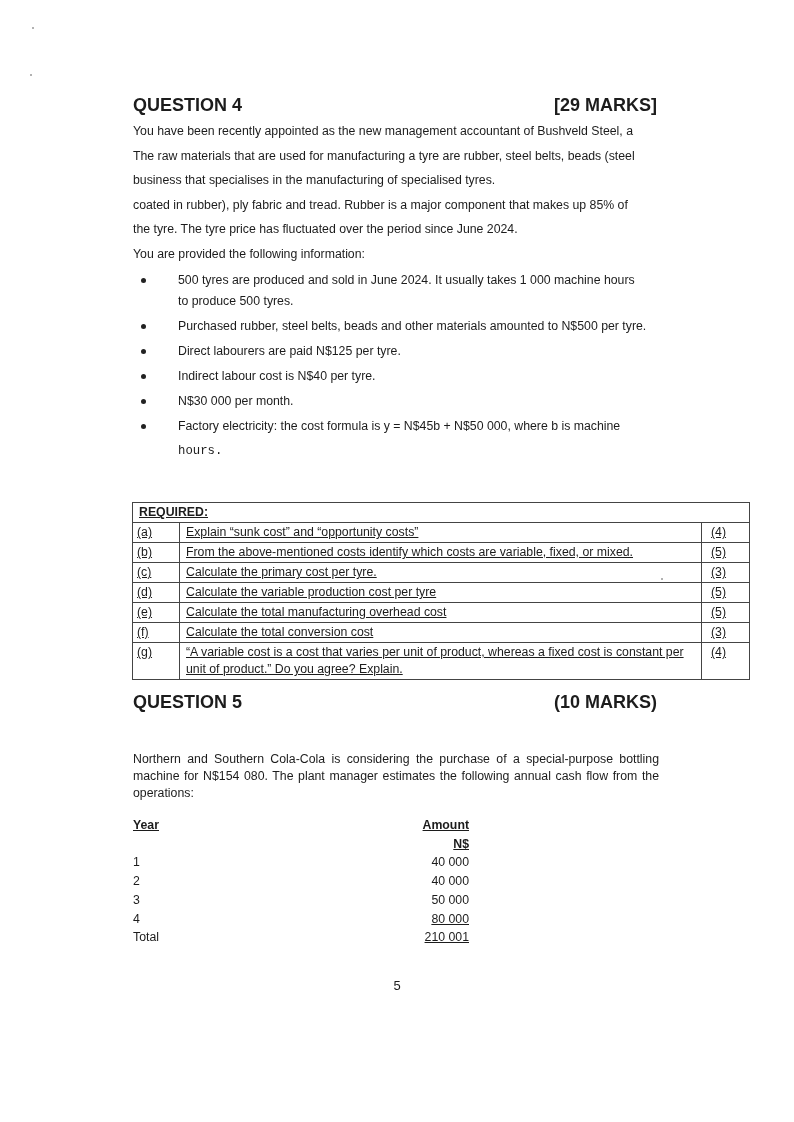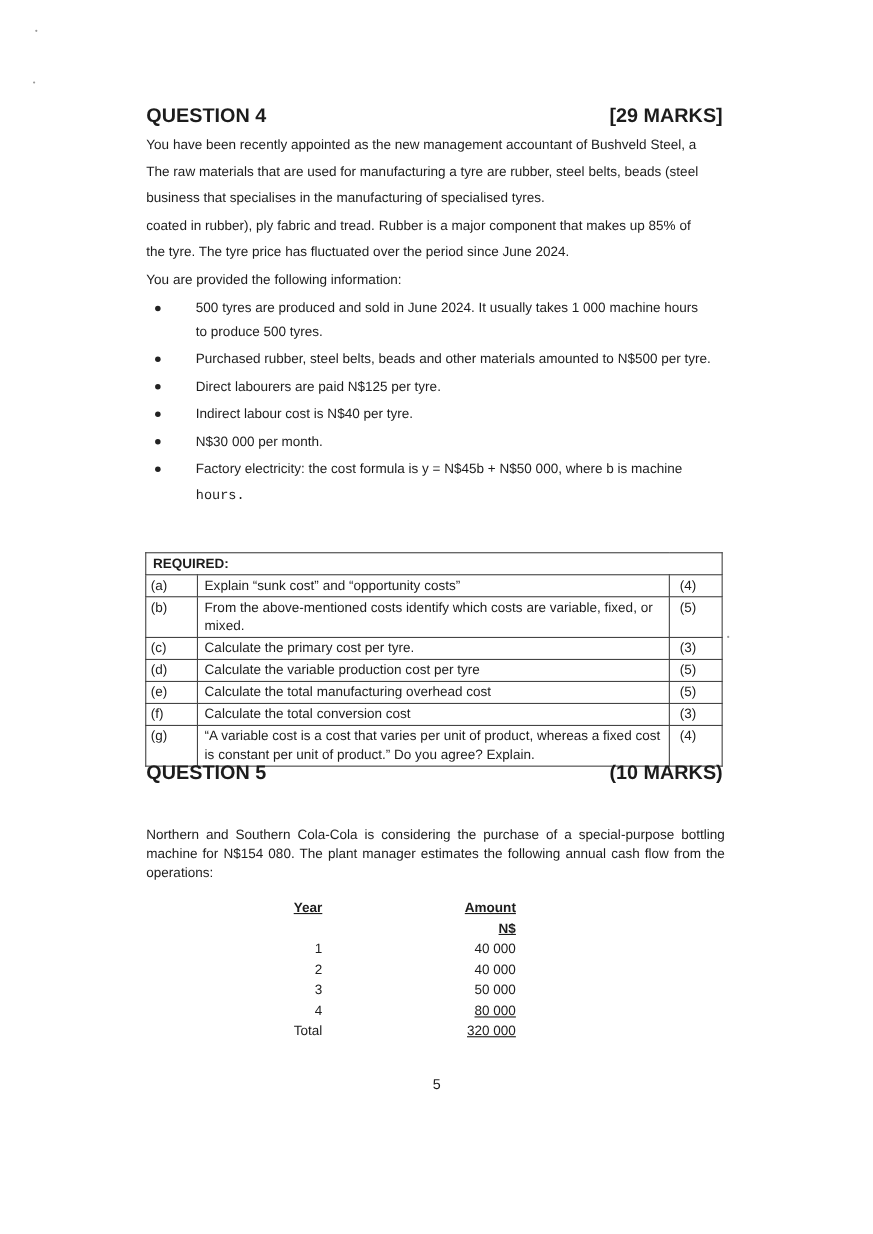--- a/index.html
+++ b/index.html
@@ -10,28 +10,28 @@
   }
   .page { position: absolute; left: 133px; top: 0; width: 524px; }
   .qhead { display: flex; justify-content: space-between; font-weight: bold; font-size: 18px; }
   .para { line-height: 21px; margin: 0; }
   .para.tight { line-height: 17px; text-align: justify; }
   ul.bullets { list-style: none; margin: 0; padding: 0; }
   ul.bullets li { position: relative; padding-left: 45px; line-height: 21px; margin-bottom: 4px; }
   ul.bullets li .dot {
     position: absolute; left: 8px; top: 8px; width: 5px; height: 5px; border-radius: 50%; background: #222;
   }
-  table.req { border-collapse: collapse; width: 525px; font-size: 12.3px; }
+  table.req { border-collapse: collapse; width: 618px; font-size: 12.3px; text-decoration: underline; }
   table.req td { border: 1px solid #444; padding: 1px 6px; vertical-align: top; line-height: 17px; }
   table.req td.lbl { width: 36px; padding-left: 4px; }
   table.req td.mk { width: 32px; padding-left: 9px; }
   table.req td.head { font-weight: bold; }
   .cf { position: absolute; left: 133px; top: 816px; width: 420px; }
   .cf-row { display: flex; line-height: 18.7px; }
-  .cf-year { width: 160px; text-align: right; }
+  .cf-year { width: 160px; text-align: left; }
   .cf-amt { width: 176px; text-align: right; }
   .u { text-decoration: underline; }
   .bold { font-weight: bold; }
   .pnum { position: absolute; top: 978px; left: 0; width: 794px; text-align: center; font-size: 13px; }
   .speck { position: absolute; width: 2px; height: 2px; background: #999; border-radius: 50%; }
 </style>
 </head>
 <body>
 
 <div class="speck" style="left:32px;top:27px;"></div>
@@ -154,17 +154,17 @@
   <div class="cf-row">
     <span class="cf-year">3</span>
     <span class="cf-amt">50 000</span>
   </div>
   <div class="cf-row">
     <span class="cf-year">4</span>
     <span class="cf-amt"><span class="u">80 000</span></span>
   </div>
   <div class="cf-row">
     <span class="cf-year">Total</span>
-    <span class="cf-amt"><span class="u">320 000</span></span>
+    <span class="cf-amt"><span class="u">210 001</span></span>
   </div>
 </div>
 
 <div class="pnum">5</div>
 
 </body></html>

